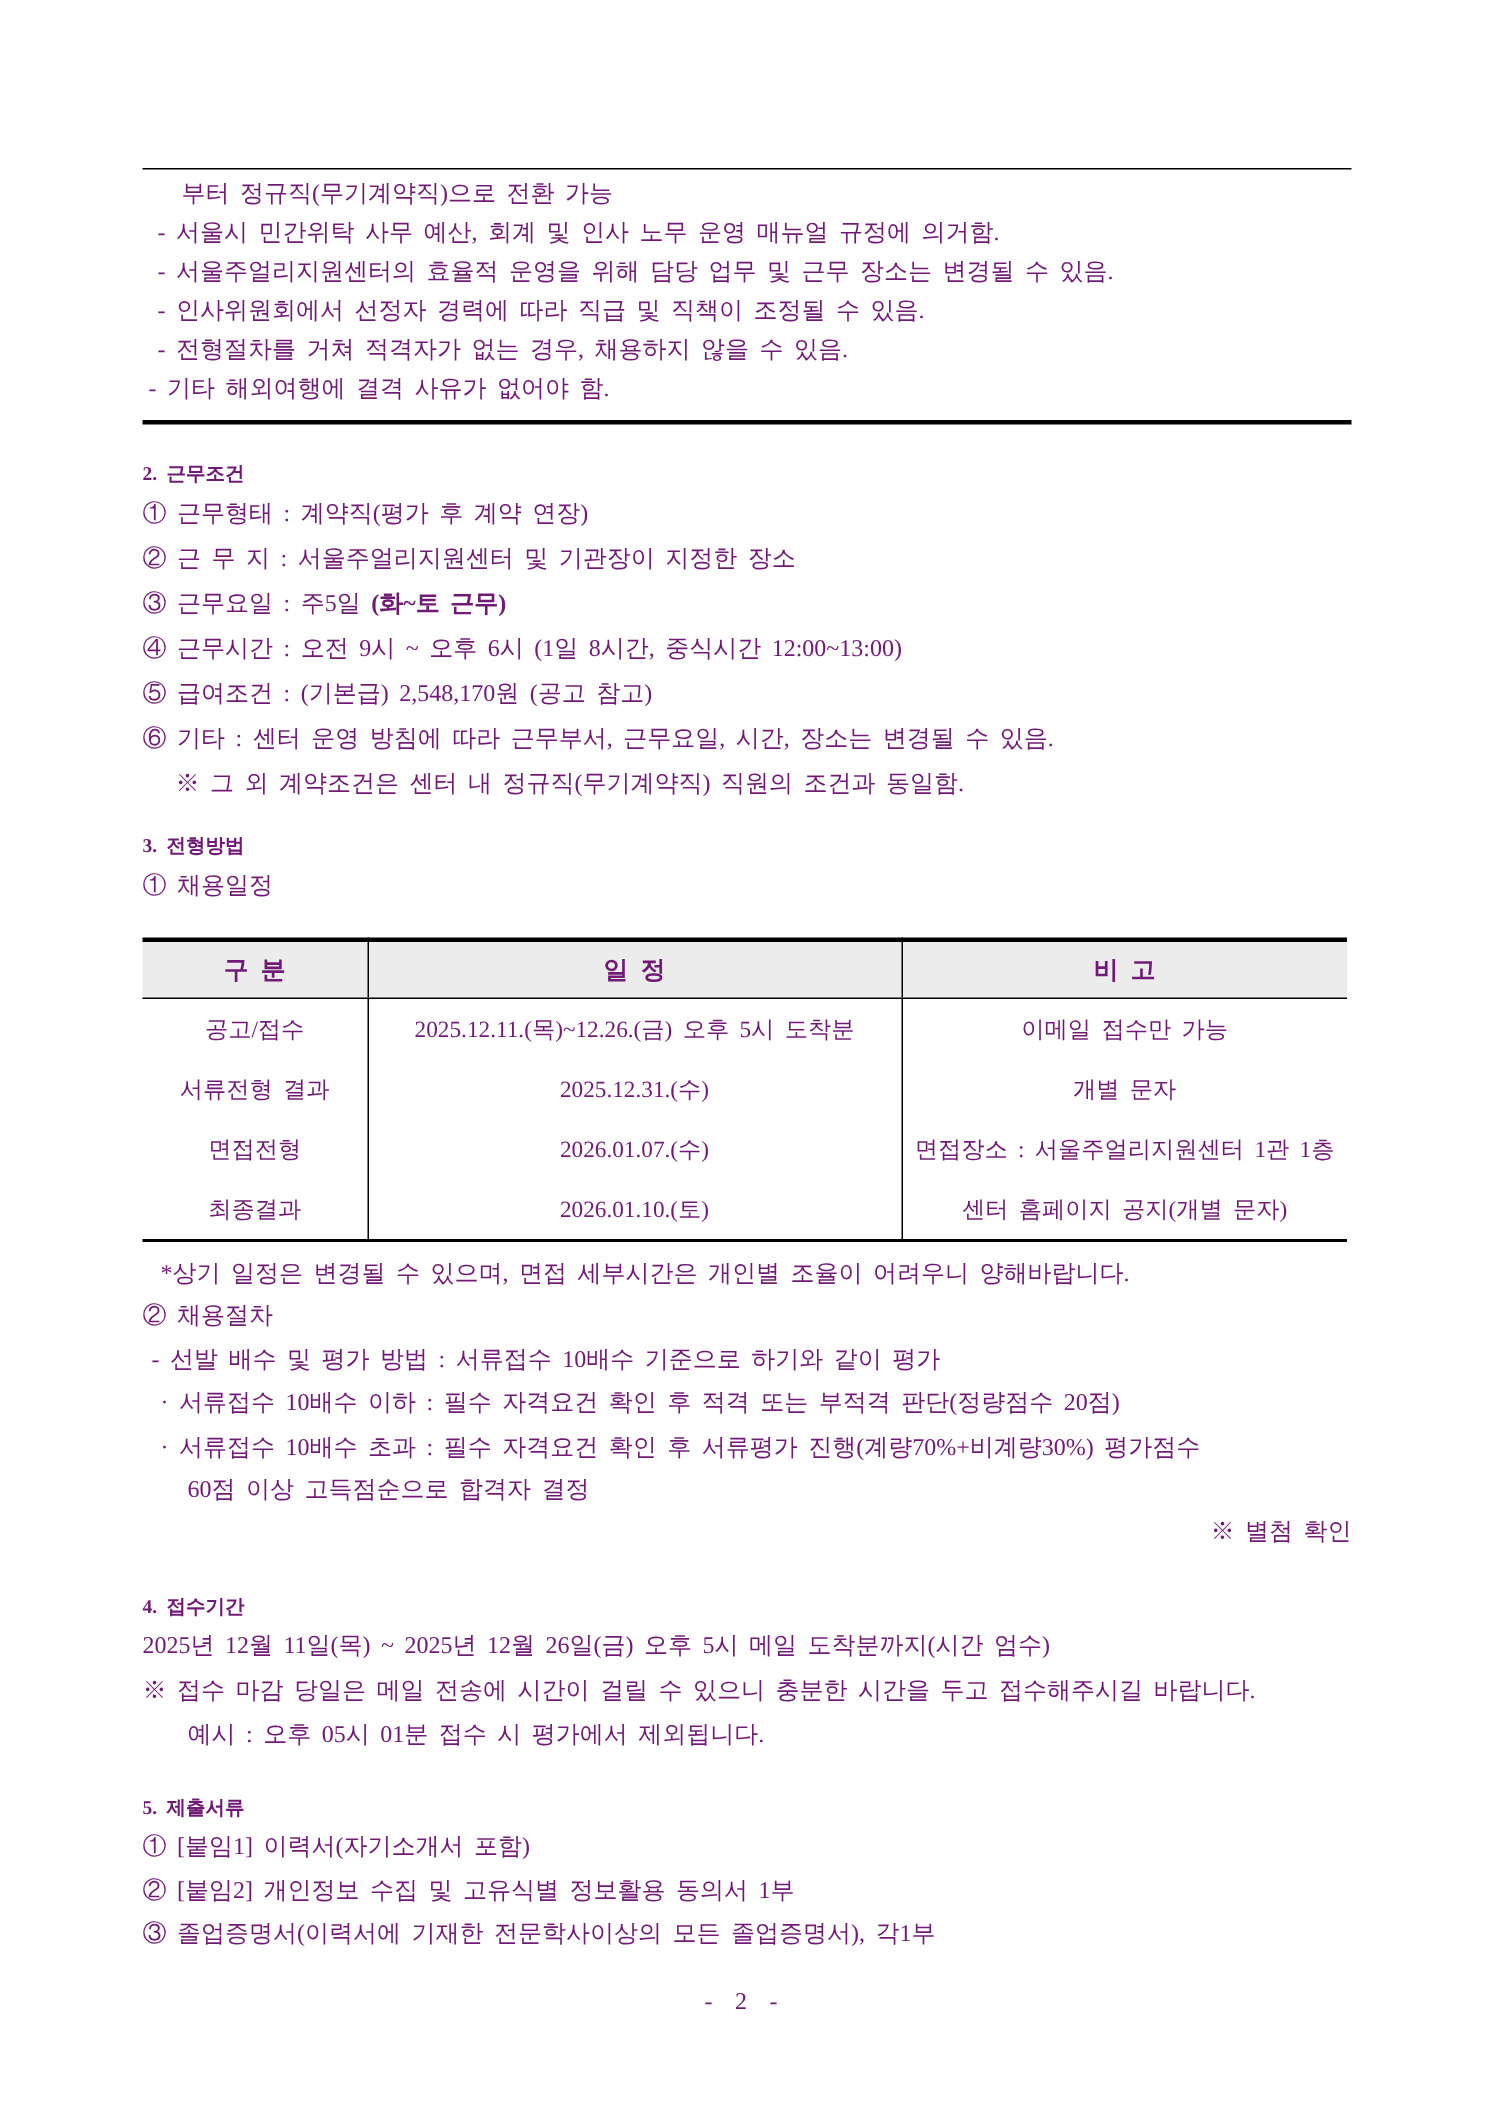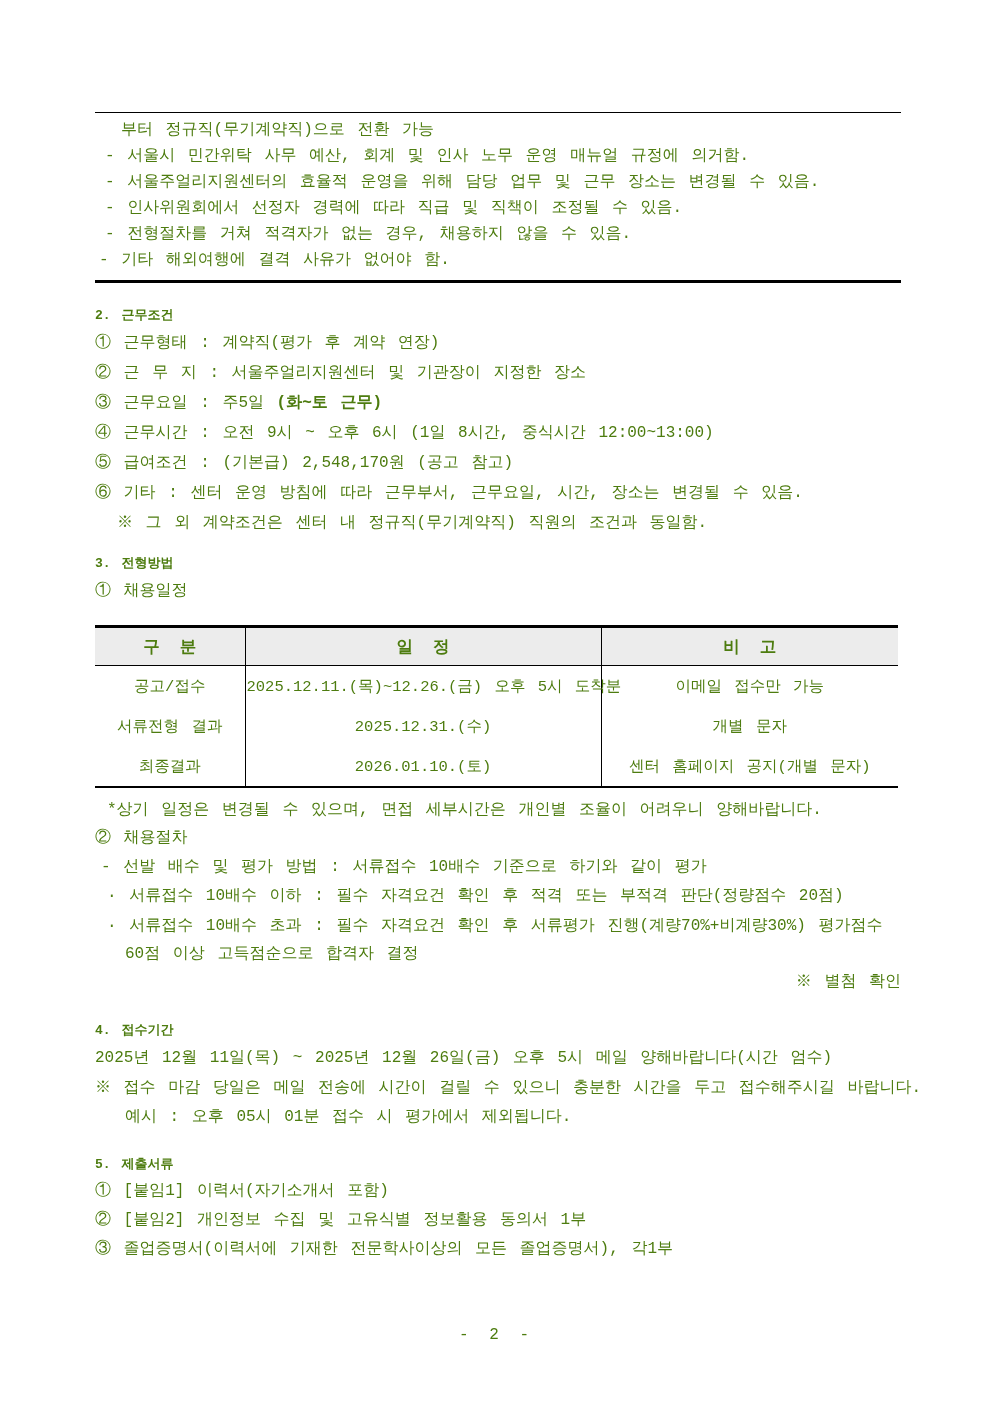--- a/index.html
+++ b/index.html
@@ -5,22 +5,22 @@
   html, body {
     margin: 0;
     padding: 0;
     background: #ffffff;
   }
   .page {
     position: relative;
     width: 992px;
     height: 1403px;
     background: #ffffff;
-    font-family: Liberation Mono, monospace;
-    color: #4d7c0f;
+    font-family: Liberation Serif, serif;
+    color: #701a75;
     font-size: 16px;
     word-spacing: 3px;
     overflow: hidden;
   }
   .content {
     margin-left: 95px;
     width: 806px;
   }
 
   
@@ -156,37 +156,42 @@
           <td>공고/접수</td>
           <td>2025.12.11.(목)~12.26.(금) 오후 5시 도착분</td>
           <td>이메일 접수만 가능</td>
         </tr>
         <tr>
           <td>서류전형 결과</td>
           <td>2025.12.31.(수)</td>
           <td>개별 문자</td>
         </tr>
         <tr>
+          <td>면접전형</td>
+          <td>2026.01.07.(수)</td>
+          <td>면접장소 : 서울주얼리지원센터 1관 1층</td>
+        </tr>
+        <tr>
           <td>최종결과</td>
           <td>2026.01.10.(토)</td>
           <td>센터 홈페이지 공지(개별 문자)</td>
         </tr>
       </tbody>
     </table>
 
     <div class="line26 tbl-note">*상기 일정은 변경될 수 있으며, 면접 세부시간은 개인별 조율이 어려우니 양해바랍니다.</div>
     <div class="line30">② 채용절차</div>
     <div class="line28 dash-line">- 선발 배수 및 평가 방법 : 서류접수 10배수 기준으로 하기와 같이 평가</div>
     <div class="line30 dot-line">· 서류접수 10배수 이하 : 필수 자격요건 확인 후 적격 또는 부적격 판단(정량점수 20점)</div>
     <div class="line30 dot-line">· 서류접수 10배수 초과 : 필수 자격요건 확인 후 서류평가 진행(계량70%+비계량30%) 평가점수</div>
     <div class="line26 cont-line">60점 이상 고득점순으로 합격자 결정</div>
     <div class="line30 ref-line">※ 별첨 확인</div>
 
     <div class="sec-title sec4-title">4. 접수기간</div>
-    <div class="line30">2025년 12월 11일(목) ~ 2025년 12월 26일(금) 오후 5시 메일 양해바랍니다(시간 엄수)</div>
+    <div class="line30">2025년 12월 11일(목) ~ 2025년 12월 26일(금) 오후 5시 메일 도착분까지(시간 엄수)</div>
     <div class="line30">※ 접수 마감 당일은 메일 전송에 시간이 걸릴 수 있으니 충분한 시간을 두고 접수해주시길 바랍니다.</div>
     <div class="line28 example-line">예시 : 오후 05시 01분 접수 시 평가에서 제외됩니다.</div>
 
     <div class="sec-title sec5-title">5. 제출서류</div>
     <div class="line29">① [붙임1] 이력서(자기소개서 포함)</div>
     <div class="line29">② [붙임2] 개인정보 수집 및 고유식별 정보활용 동의서 1부</div>
     <div class="line29">③ 졸업증명서(이력서에 기재한 전문학사이상의 모든 졸업증명서), 각1부</div>
 
   </div>
 

